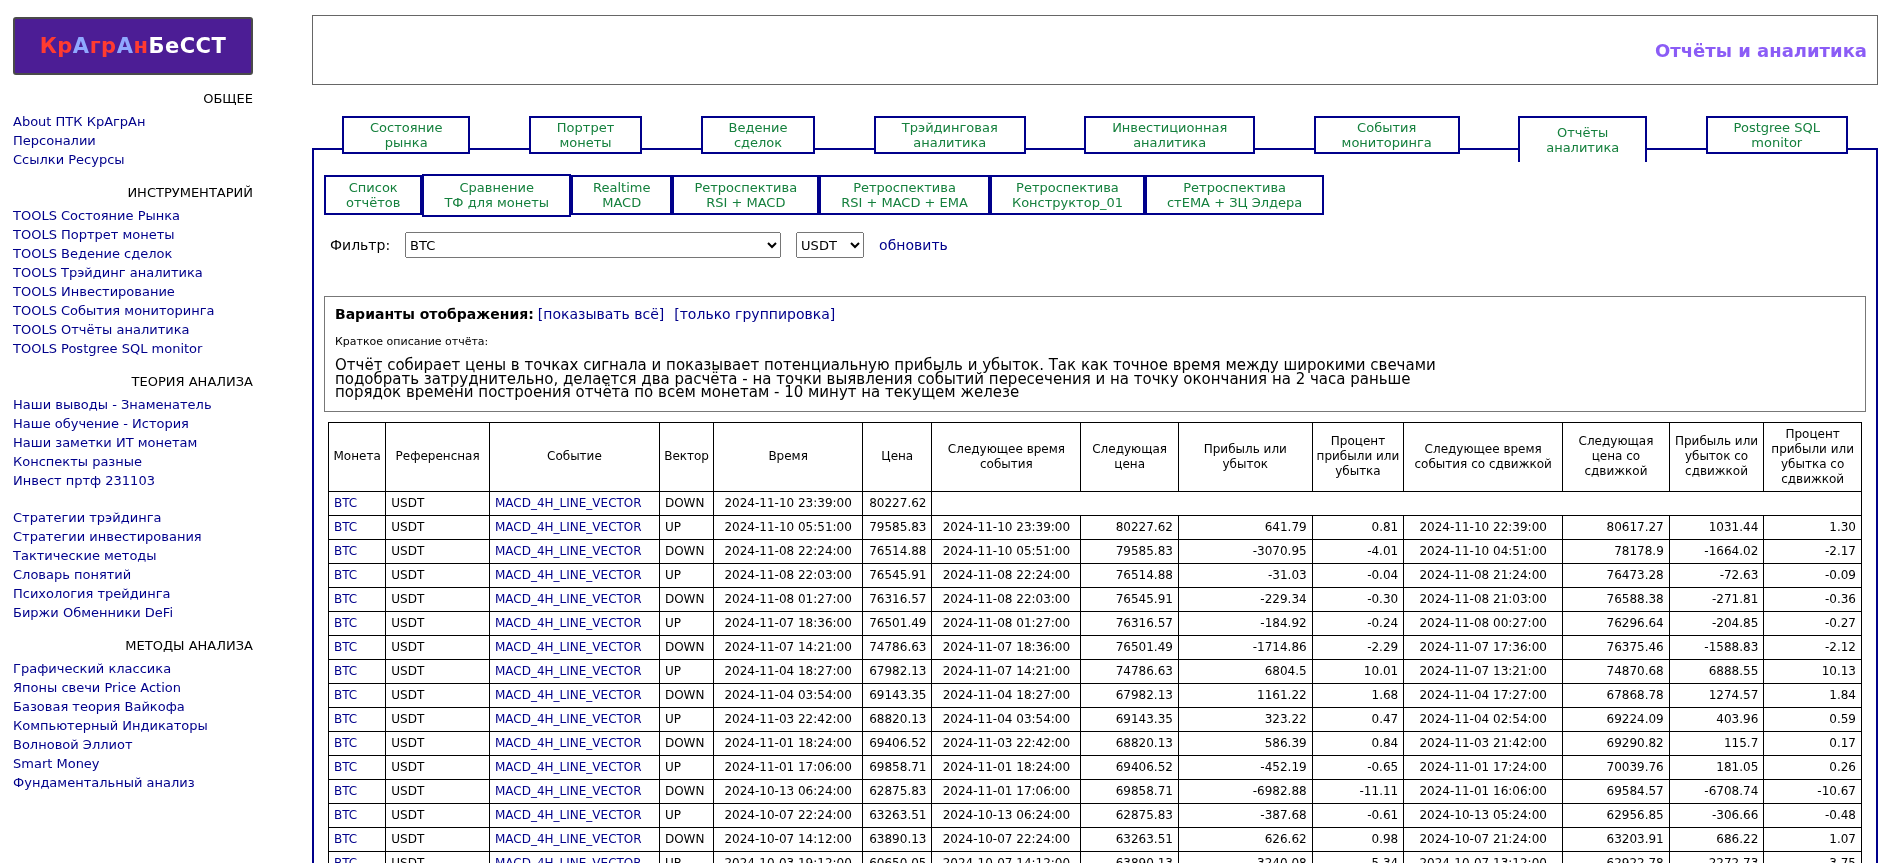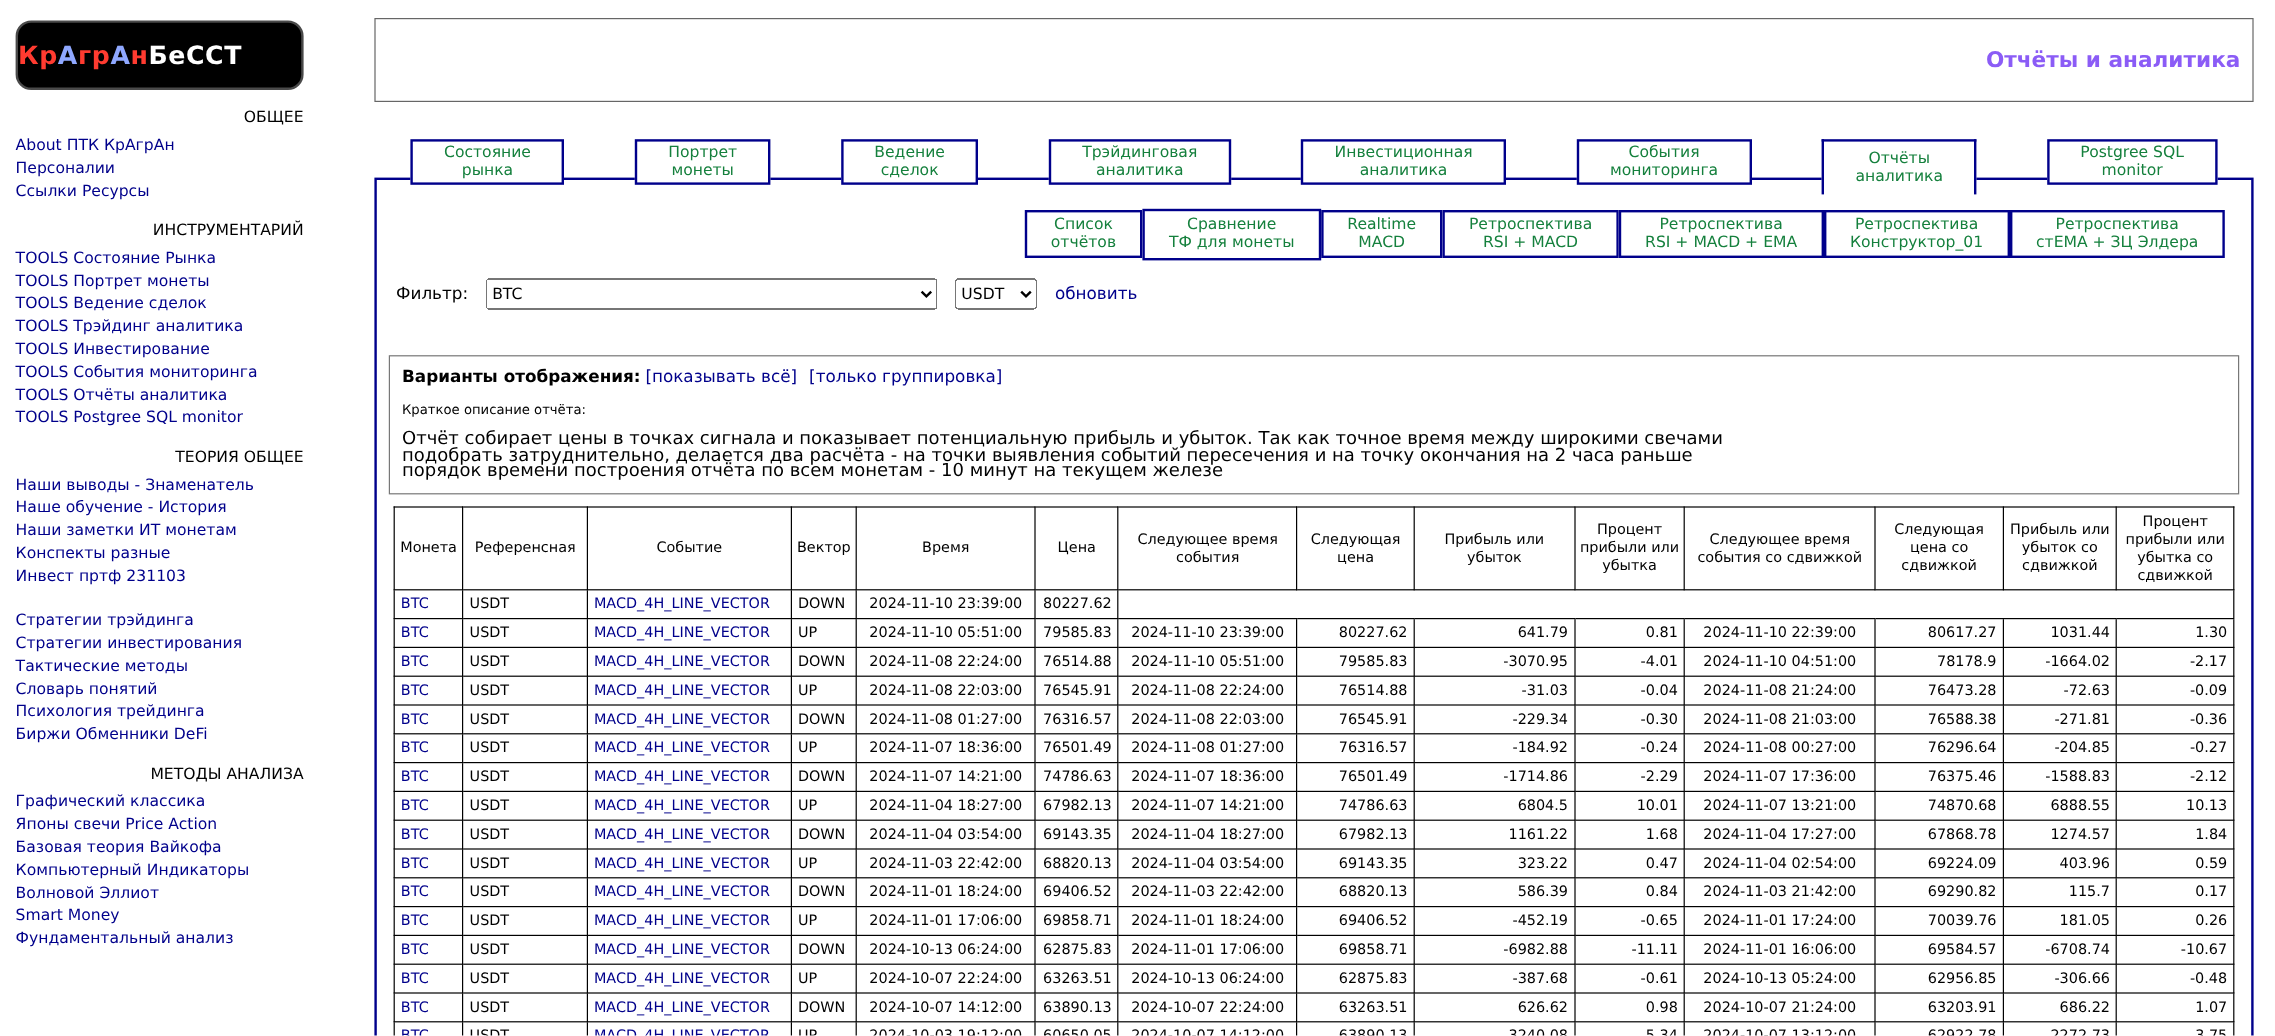--- a/index.html
+++ b/index.html
@@ -4,22 +4,22 @@
 <style>
   * { box-sizing: border-box; margin: 0; padding: 0; }
   html, body { width: 1896px; height: 863px; overflow: hidden; background: #fff; }
   body { font-family: "DejaVu Sans", "Liberation Sans", sans-serif; color: #000; }
   a { text-decoration: none; cursor: pointer; }
 
   .page { display: flex; width: 1896px; height: 863px; }
 
   
   .sidebar { flex: 0 0 312px; padding: 17px 0 0 13px; }
-  .logo { width: 240px; height: 58px; background: #000000; border: 2px solid #4a4a4a; border-radius: 13px;
-          display: flex; align-items: center; 
+  .logo { width: 240px; height: 58px; background: #4c1d95; border: 2px solid #4a4a4a; border-radius: 3px;
+          display: flex; align-items: center; justify-content: center;
           font-size: 21px; font-weight: bold; letter-spacing: .5px; cursor: pointer; }
   .side-header { width: 240px; text-align: right; margin: 16px 0 6px; font-size: 13px; color: #000; }
   .side-link { display: block; color: #00008B; font-size: 13px; line-height: 19px; }
   .side-gap { height: 18px; }
 
   
   .main { flex: 1; padding: 15px 18px 0 0; }
 
   .title-box { height: 70px; border: 1px solid #666; display: flex; align-items: center; justify-content: flex-end;
                padding-right: 10px; font-size: 18px; font-weight: bold; gap: 7px; }
@@ -29,22 +29,22 @@
   .tabs-main { display: flex; justify-content: space-between; align-items: flex-start;
                padding: 0 30px; margin-top: 17px; position: relative; height: 46px; }
   .tab { border: 2px solid #00008B; background: #fff; color: #15803d; font-size: 13px; line-height: 15px;
          text-align: center; white-space: pre-line; display: flex; align-items: center; justify-content: center;
          cursor: pointer; margin-top: 14px; }
   .tabs-main .tab { height: 38px; padding: 0 26px; }
   .tabs-main .tab.active { height: 46px; margin-bottom: -2px; border-bottom: none; position: relative; z-index: 5; }
 
   .content-box { border: 2px solid #00008B; min-height: 732px; background: #fff; }
 
-  .tabs-sub { display: flex; justify-content: flex-end; align-items: center;
-              padding: 0 22px; margin-top: 12px; height: 52px; }
+  .tabs-sub { display: flex; justify-content: flex-start; align-items: center;
+              padding: 0 10px; margin-top: 12px; height: 52px; }
   .tabs-sub .tab { height: 40px; padding: 0 20px; }
   .tabs-sub .tab.active { height: 43px; }
 
   .filter-row { display: flex; align-items: center; gap: 15px; padding-left: 16px; margin-top: 18px; font-size: 14px; }
   .coin-select  { width: 376px; height: 26px; font-size: 13px; font-family: inherit; }
   .quote-select { width: 68px;  height: 26px; font-size: 13px; font-family: inherit; }
   .refresh-link { color: #00008B; font-size: 14px; }
 
   .options-box { border: 1px solid #777; margin: 38px 10px 0 10px; padding: 9px 10px 11px; }
   .options-line { font-size: 14px; display: flex; align-items: center; gap: 4px; }
@@ -84,21 +84,21 @@
         <a class="side-link" href="#">Ссылки Ресурсы</a>
         <div class="side-header">ИНСТРУМЕНТАРИЙ</div>
         <a class="side-link" href="#">TOOLS Состояние Рынка</a>
         <a class="side-link" href="#">TOOLS Портрет монеты</a>
         <a class="side-link" href="#">TOOLS Ведение сделок</a>
         <a class="side-link" href="#">TOOLS Трэйдинг аналитика</a>
         <a class="side-link" href="#">TOOLS Инвестирование</a>
         <a class="side-link" href="#">TOOLS События мониторинга</a>
         <a class="side-link" href="#">TOOLS Отчёты аналитика</a>
         <a class="side-link" href="#">TOOLS Postgree SQL monitor</a>
-        <div class="side-header">ТЕОРИЯ ОБЩЕЕ</div>
+        <div class="side-header">ТЕОРИЯ АНАЛИЗА</div>
         <a class="side-link" href="#">Наши выводы - Знаменатель</a>
         <a class="side-link" href="#">Наше обучение - История</a>
         <a class="side-link" href="#">Наши заметки ИТ монетам</a>
         <a class="side-link" href="#">Конспекты разные</a>
         <a class="side-link" href="#">Инвест пртф 231103</a>
         <div class="side-gap"></div>
         <a class="side-link" href="#">Стратегии трэйдинга</a>
         <a class="side-link" href="#">Стратегии инвестирования</a>
         <a class="side-link" href="#">Тактические методы</a>
         <a class="side-link" href="#">Словарь понятий</a>

